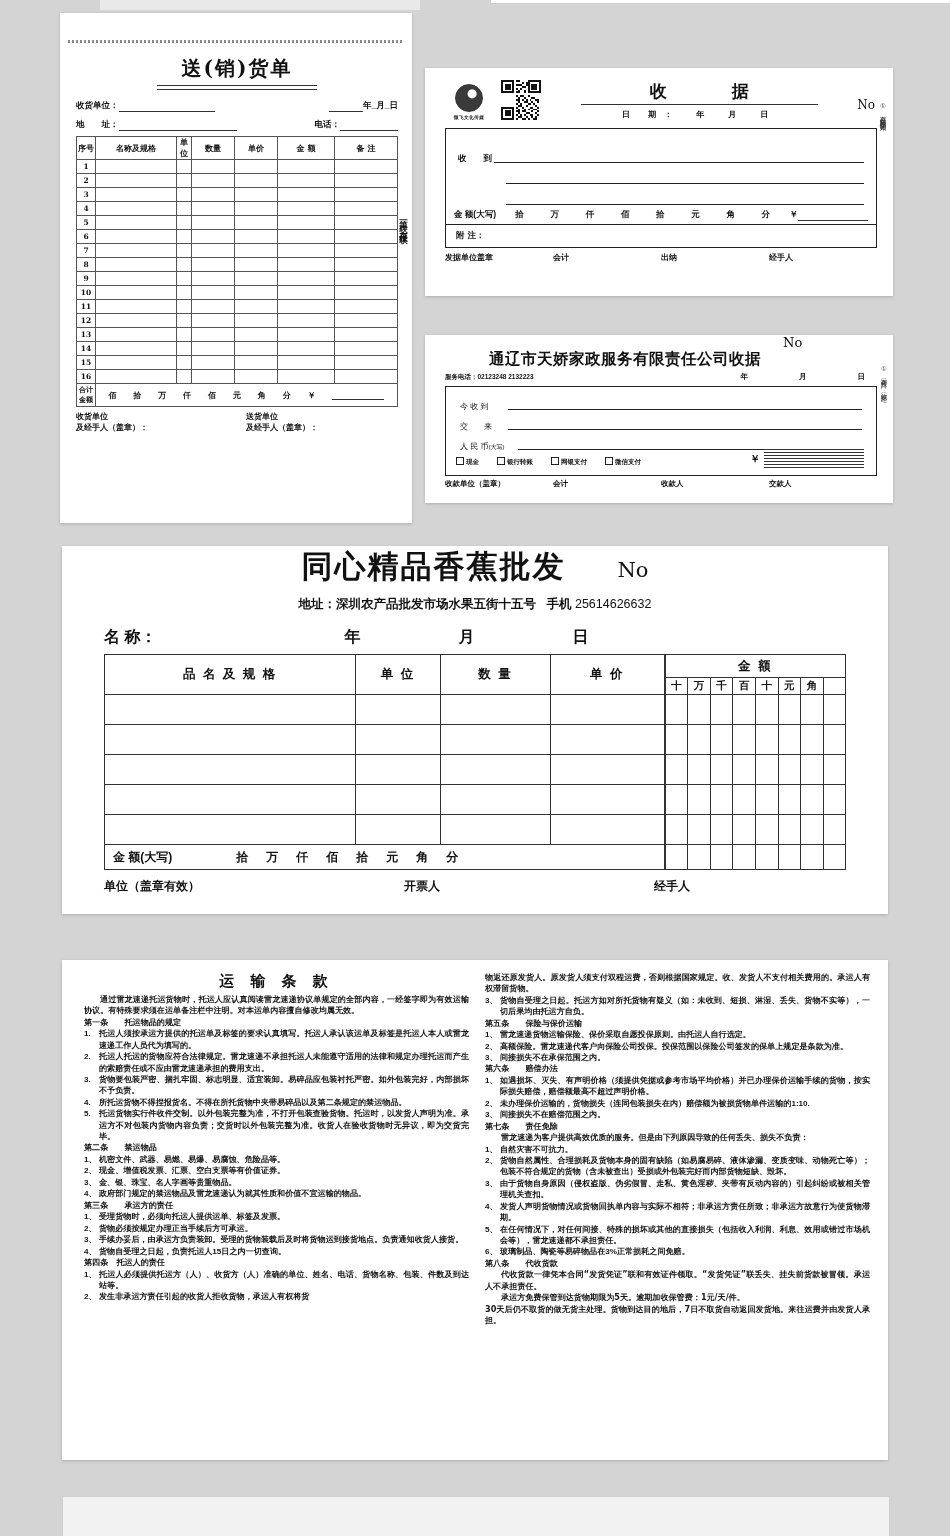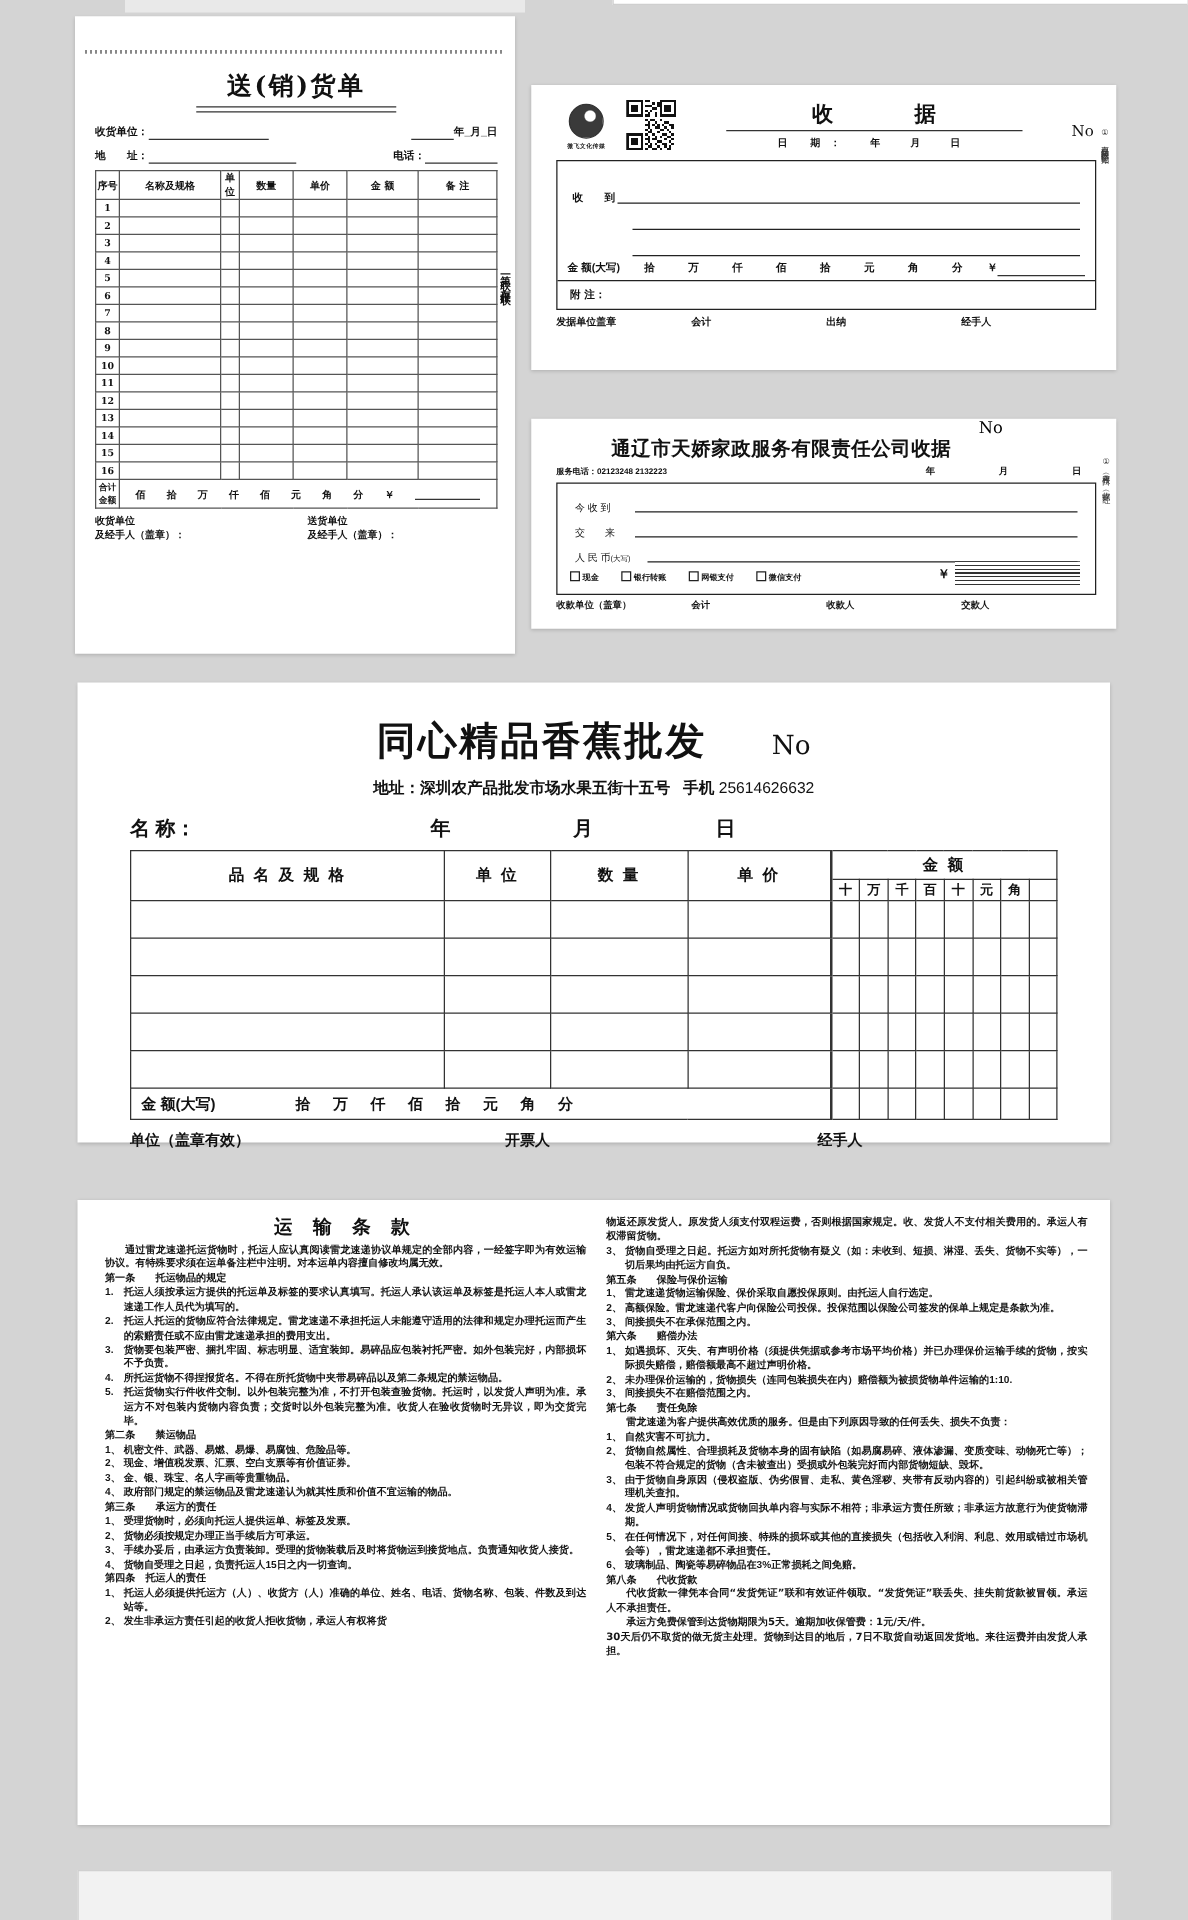--- a/index.html
+++ b/index.html
@@ -87,21 +87,21 @@
   .cb { display:inline-block; width:6px;height:6px;border:1px solid #222; margin-right:2px; vertical-align:-1px;}
   .tl-yen { position:absolute; right:12px; bottom:6px; display:flex; align-items:center; gap:4px;}
   .tl-hatch { width:100px;height:20px;
      background:repeating-linear-gradient(to bottom,#333 0 1px,#fff 1px 3px);}
   .tl-sign { display:flex; font-size:7.5px; font-weight:bold; margin:3px 16px 0 20px; color:#111;align-items:center;}
   .tl-sign span{flex:1;}
   .tl-vert{ position:absolute; right:5px; top:30px; writing-mode:vertical-rl; font-size:6.5px; color:#333; letter-spacing:1px;}
 
   
   #card-banana { left: 62px; top: 546px; width: 826px; height: 368px; }
-  .bn-title-row{ display:flex; align-items:baseline; justify-content:center; margin-top:26px; gap:52px;}
+  .bn-title-row{ display:flex; align-items:baseline; justify-content:center; gap:52px;}
   .bn-title { font-size:31px; font-weight:bold; letter-spacing:2px; color:#111; }
   .bn-no { font-size:21px; font-family:"DejaVu Serif", serif; color:#111; }
   .bn-addr { text-align:center; font-size:12.5px; font-weight:bold; margin-top:8px; color:#111;}
   .bn-addr .m { font-family:Liberation Sans, sans-serif; font-weight:normal; }
   .bn-name-row { display:flex; margin:14px 0 0 42px; font-size:16px; font-weight:bold; color:#111;}
   .bn-ymd { margin-left:188px; letter-spacing:22px;}
   .bn-table { margin:6px 42px 0 42px; border-collapse:collapse; width:742px; }
   .bn-table td, .bn-table th { border:1px solid #333; color:#111; text-align:center; font-weight:bold; padding:0;}
   .bn-table th { font-size:12.5px; height:22px; letter-spacing:2px;}
   .bn-table td { height:29px; }

